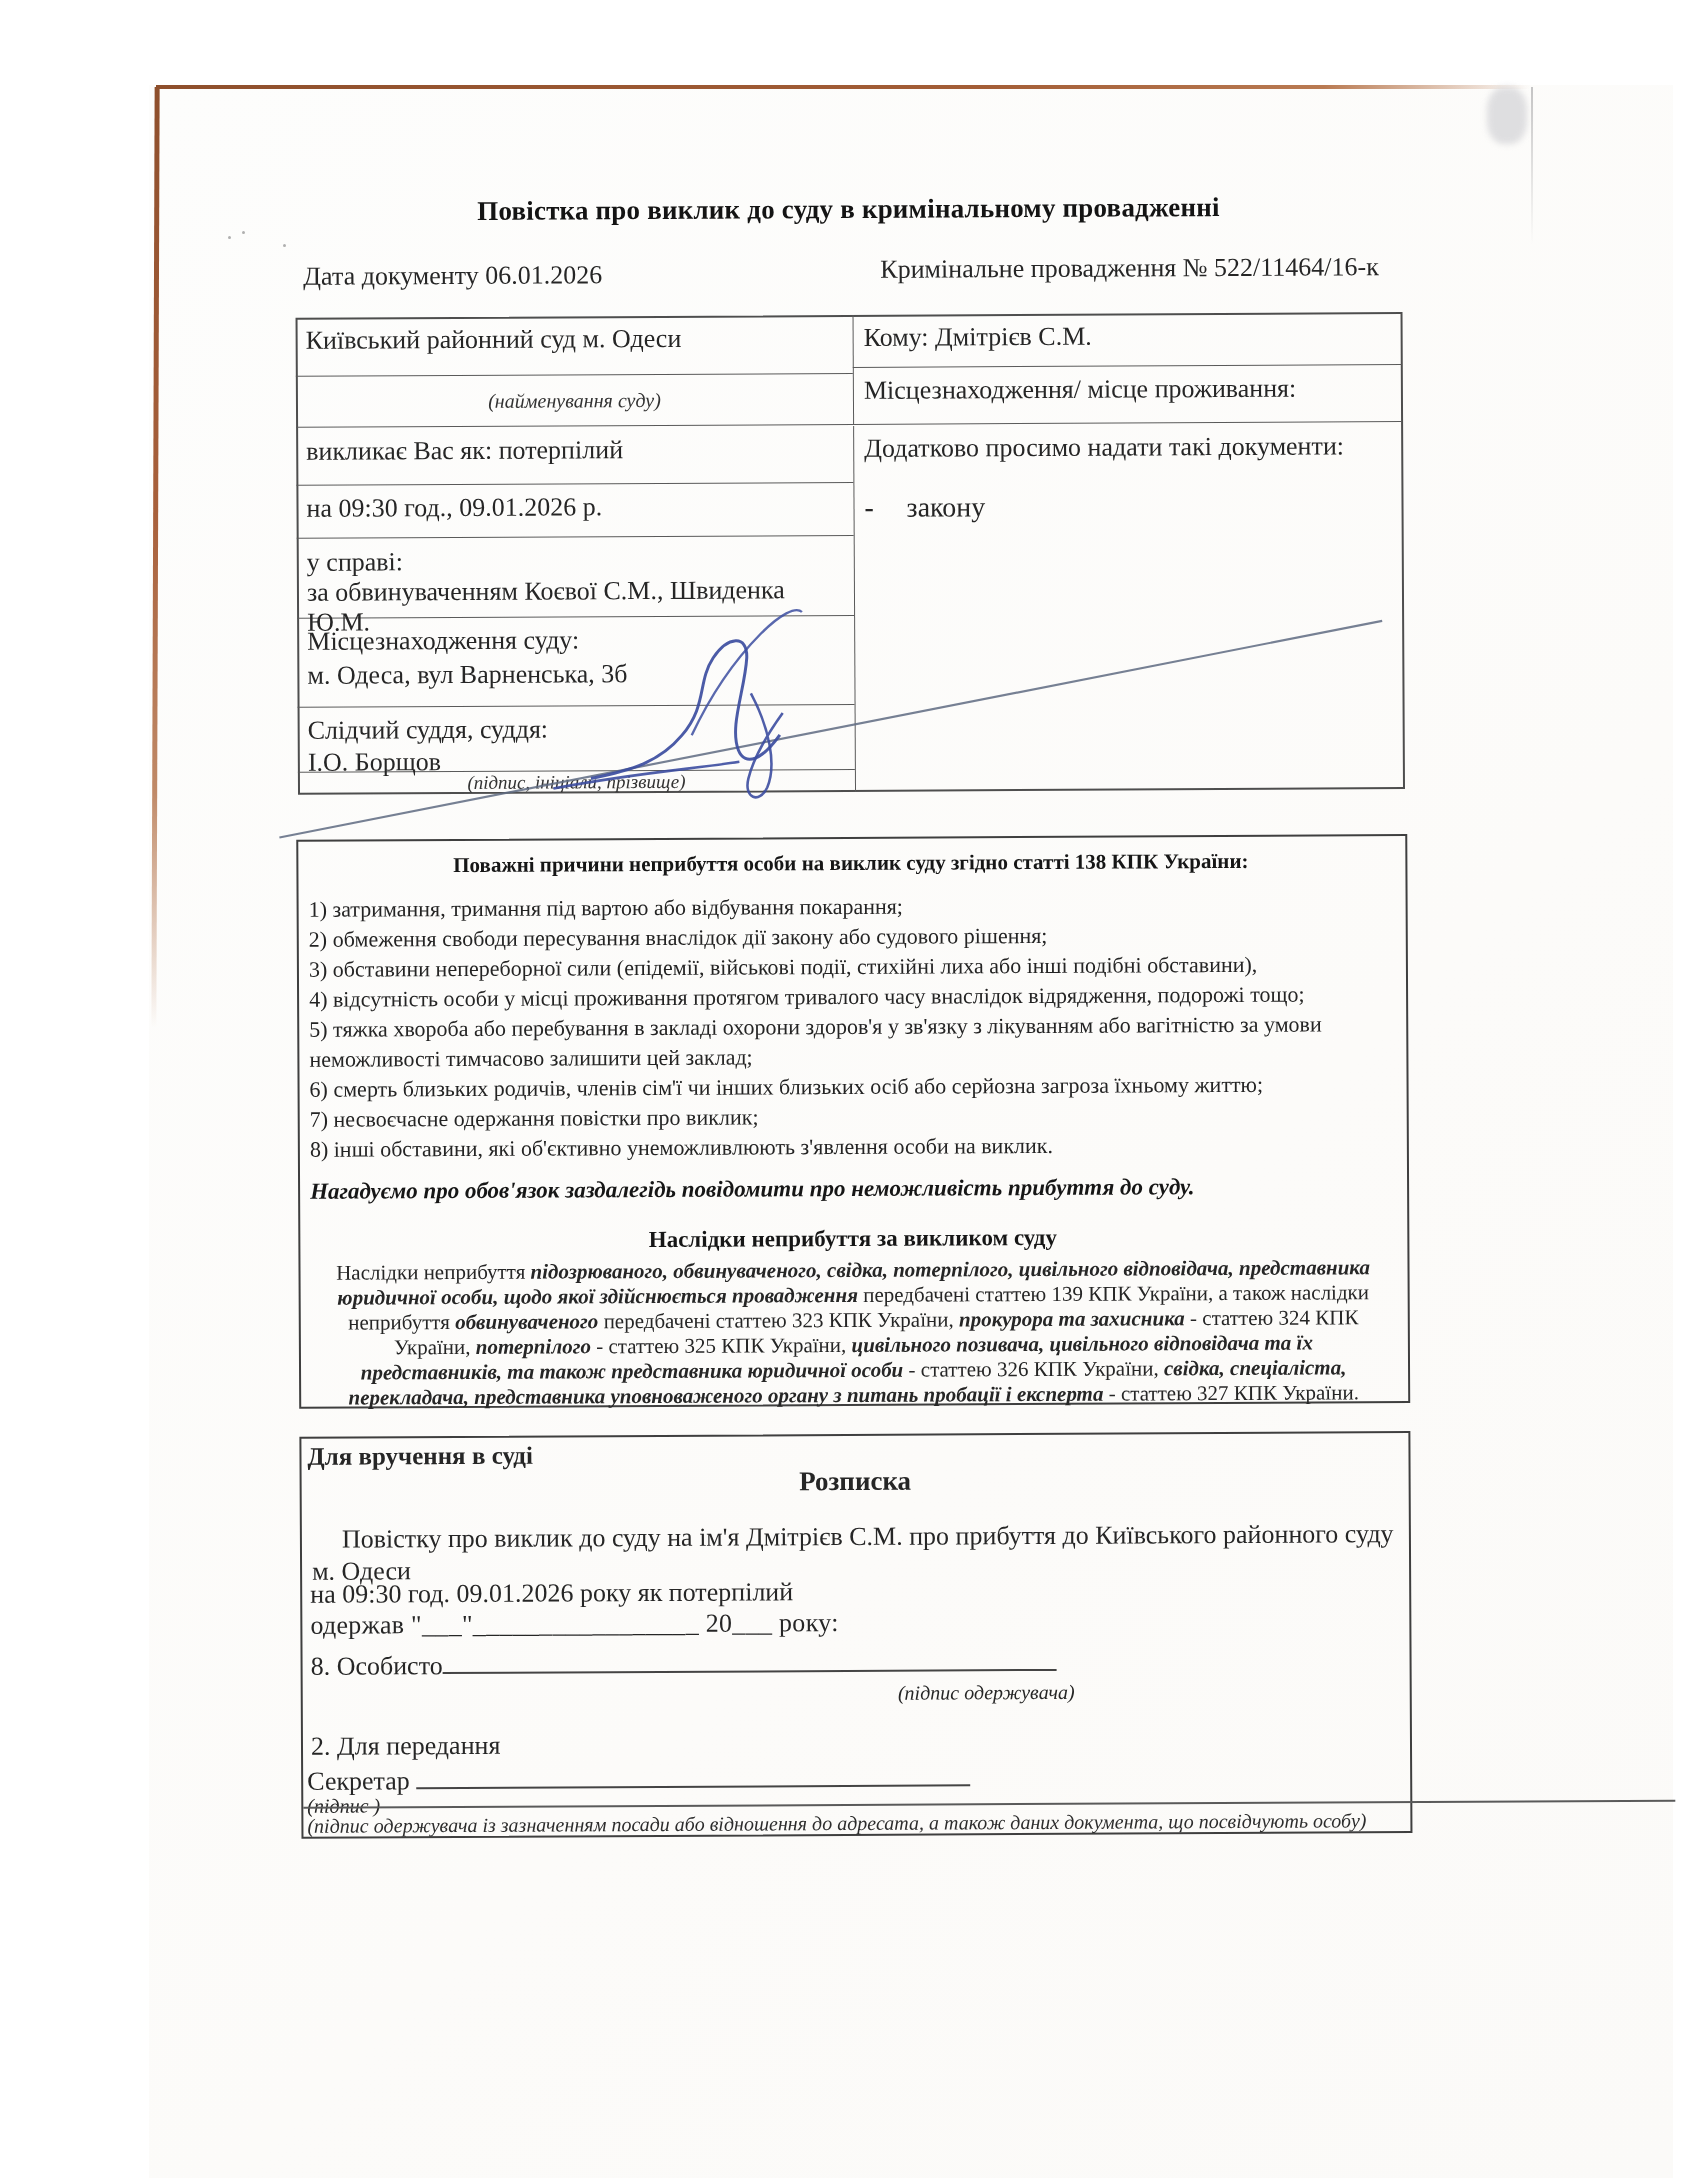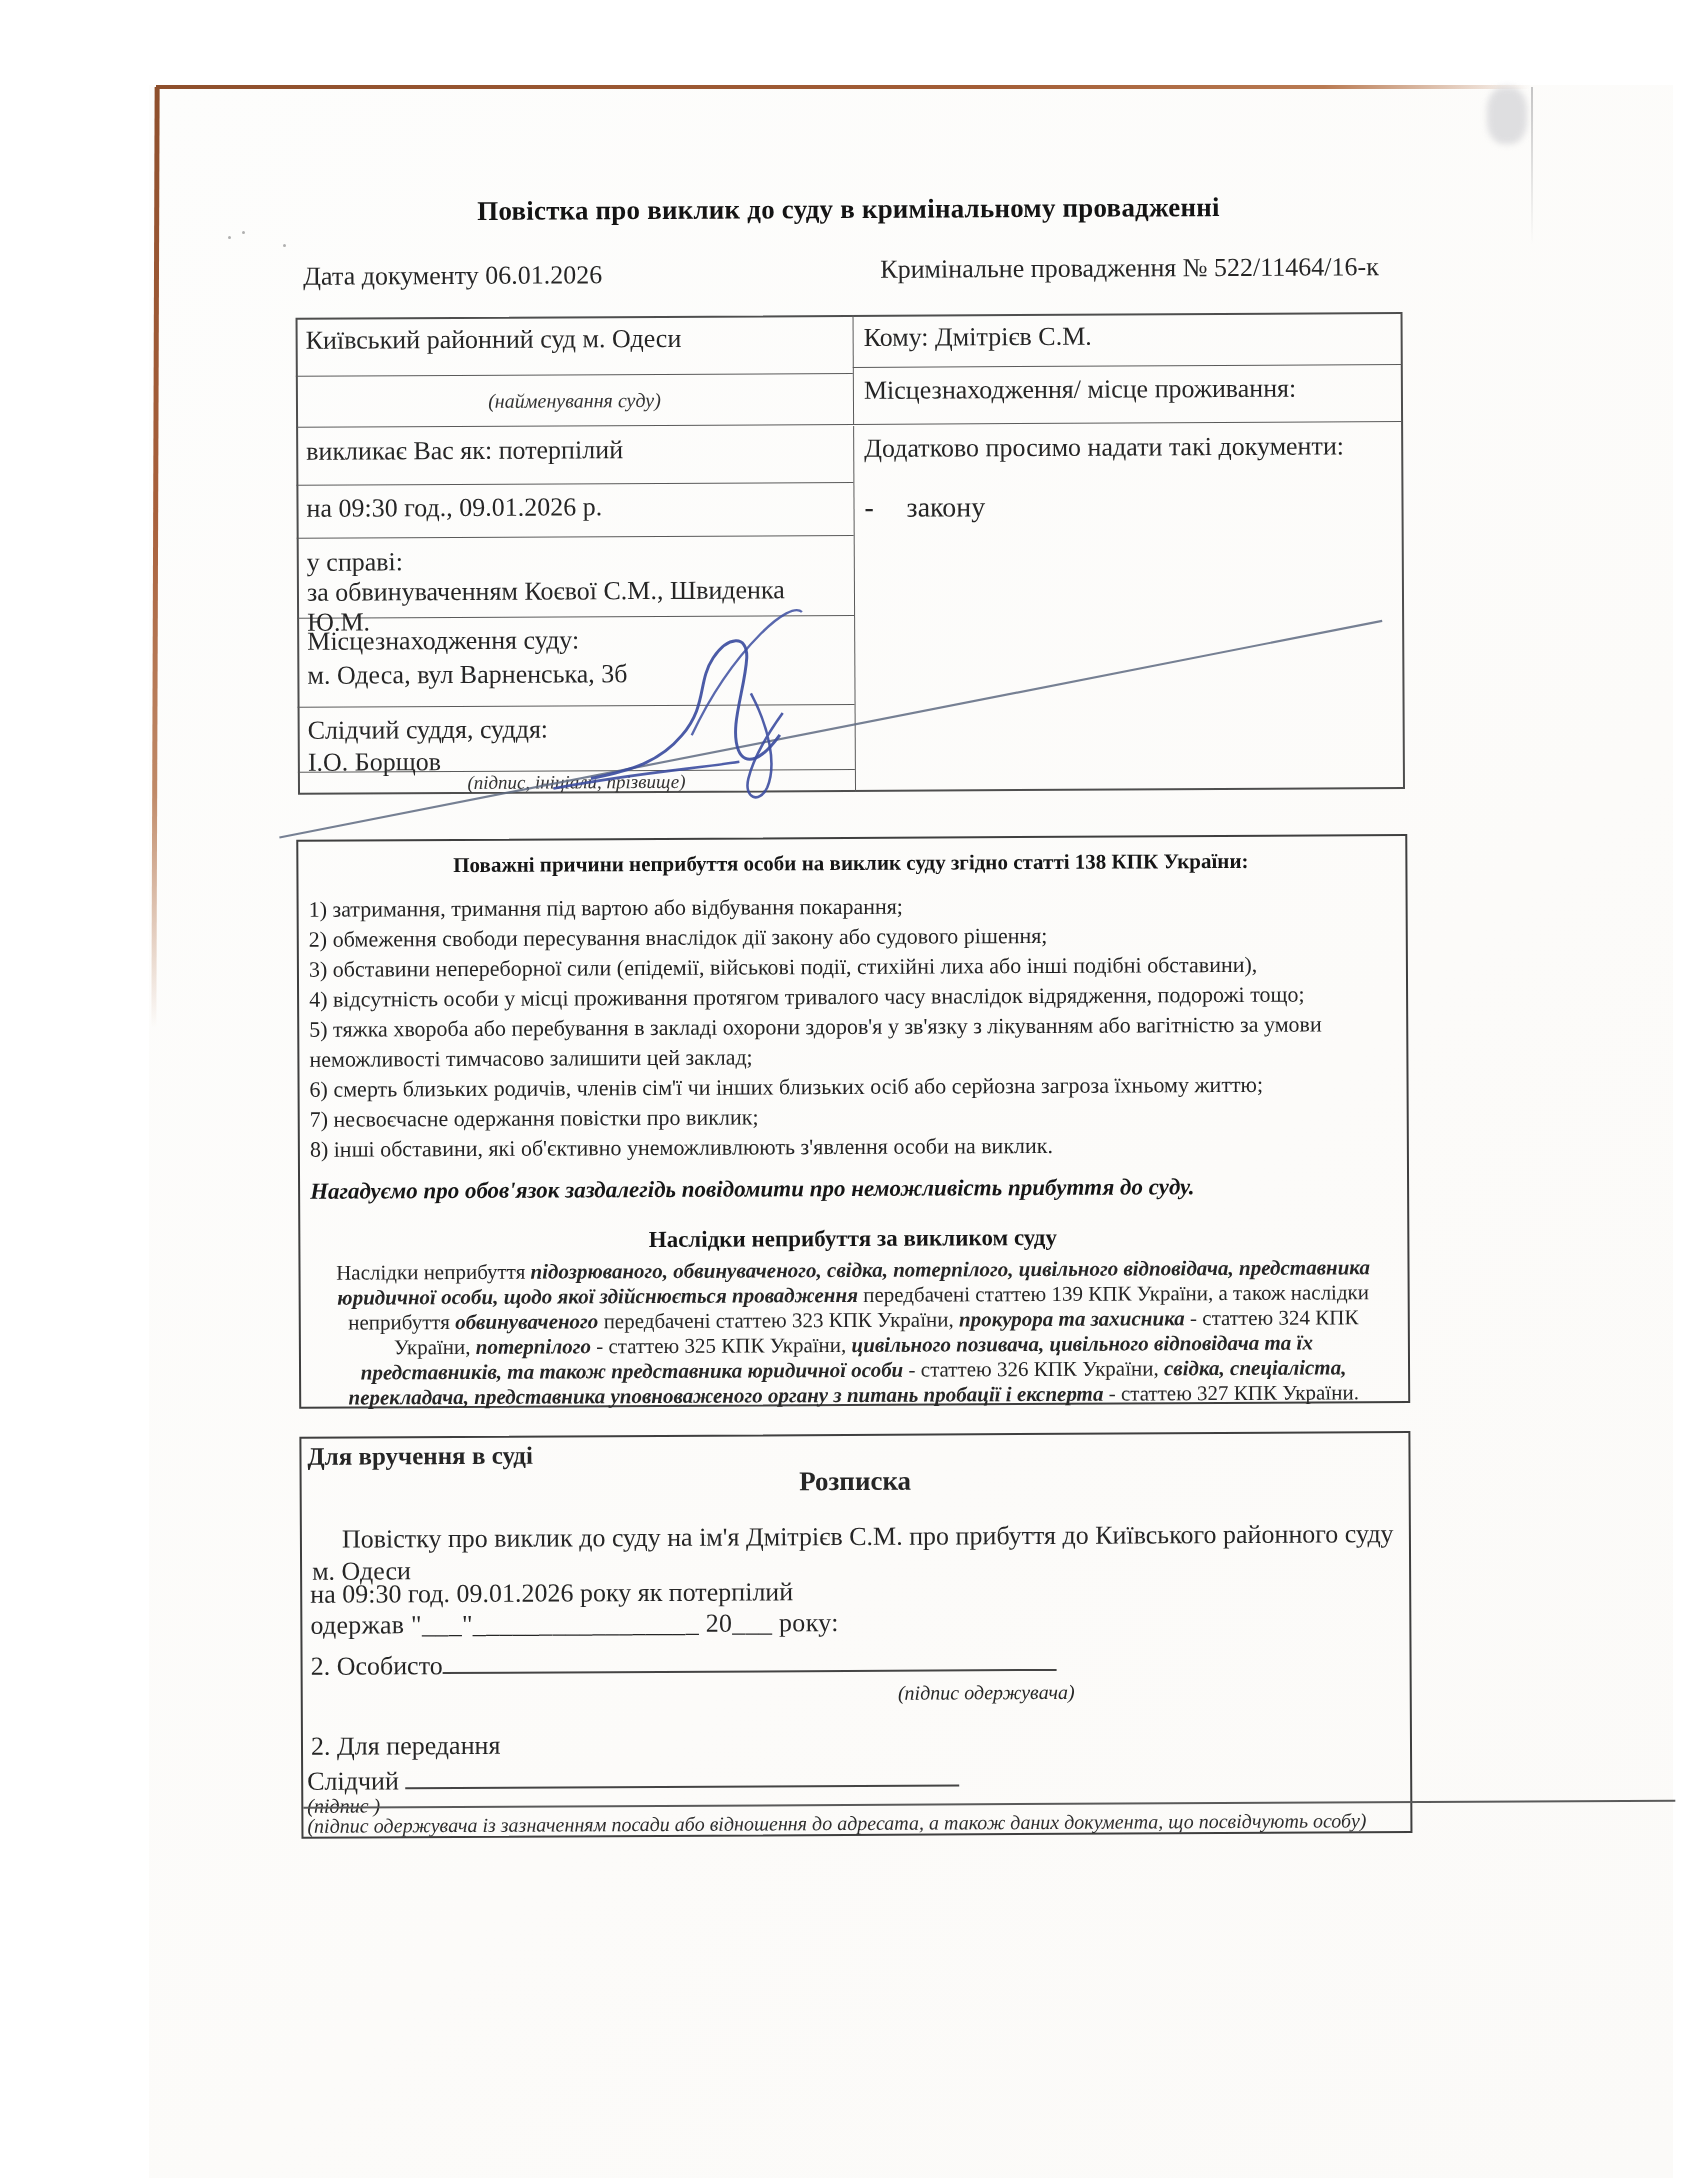--- a/index.html
+++ b/index.html
@@ -158,24 +158,24 @@
     <div class="conseq-h">Наслідки неприбуття за викликом суду</div>
     <div class="conseq"><span>Наслідки неприбуття </span><span class="seg-bi">підозрюваного, обвинуваченого, свідка, потерпілого, цивільного відповідача, представника юридичної особи, щодо якої здійснюється провадження </span><span>передбачені статтею 139 КПК України, а також наслідки неприбуття </span><span class="seg-bi">обвинуваченого </span><span>передбачені статтею 323 КПК України, </span><span class="seg-bi">прокурора та захисника </span><span>- статтею 324 КПК України, </span><span class="seg-bi">потерпілого </span><span>- статтею 325 КПК України, </span><span class="seg-bi">цивільного позивача, цивільного відповідача та їх представників, та також представника юридичної особи </span><span>- статтею 326 КПК України, </span><span class="seg-bi">свідка, спеціаліста, перекладача, представника уповноваженого органу з питань пробації і експерта </span><span>- статтею 327 КПК України.</span></div>
   </div>
 
   <div class="box3">
     <div class="b3 serve">Для вручення в суді</div>
     <div class="b3 rozp">Розписка</div>
     <div class="b3 body-p">Повістку про виклик до суду на ім'я Дмітрієв С.М. про прибуття до Київського районного суду м. Одеси</div>
     <div class="b3 rc-dt">на 09:30 год. 09.01.2026 року як потерпілий</div>
     <div class="b3 rc-rcv">одержав "___"_________________ 20___ року:</div>
-    <div class="b3 rc-i1"><span>2. Особисто</span><span class="blank" style="width:614px;"></span></div>
+    <div class="b3 rc-i1"><span>8. Особисто</span><span class="blank" style="width:614px;"></span></div>
     <div class="b3 rc-cap1">(підпис одержувача)</div>
     <div class="b3 rc-i2">2. Для передання</div>
-    <div class="b3 rc-sec"><span>Слідчий</span> <span class="blank" style="width:554px;"></span></div>
+    <div class="b3 rc-sec"><span>Секретар</span> <span class="blank" style="width:554px;"></span></div>
     <div class="b3 rc-cap2">(підпис )</div>
   </div>
 
   <div class="long-rule"></div>
   <div class="bottom-cap">(підпис одержувача із зазначенням посади або відношення до адресата, а також даних документа, що посвідчують особу)</div>
 
 </div>
 
 
 </body></html>

